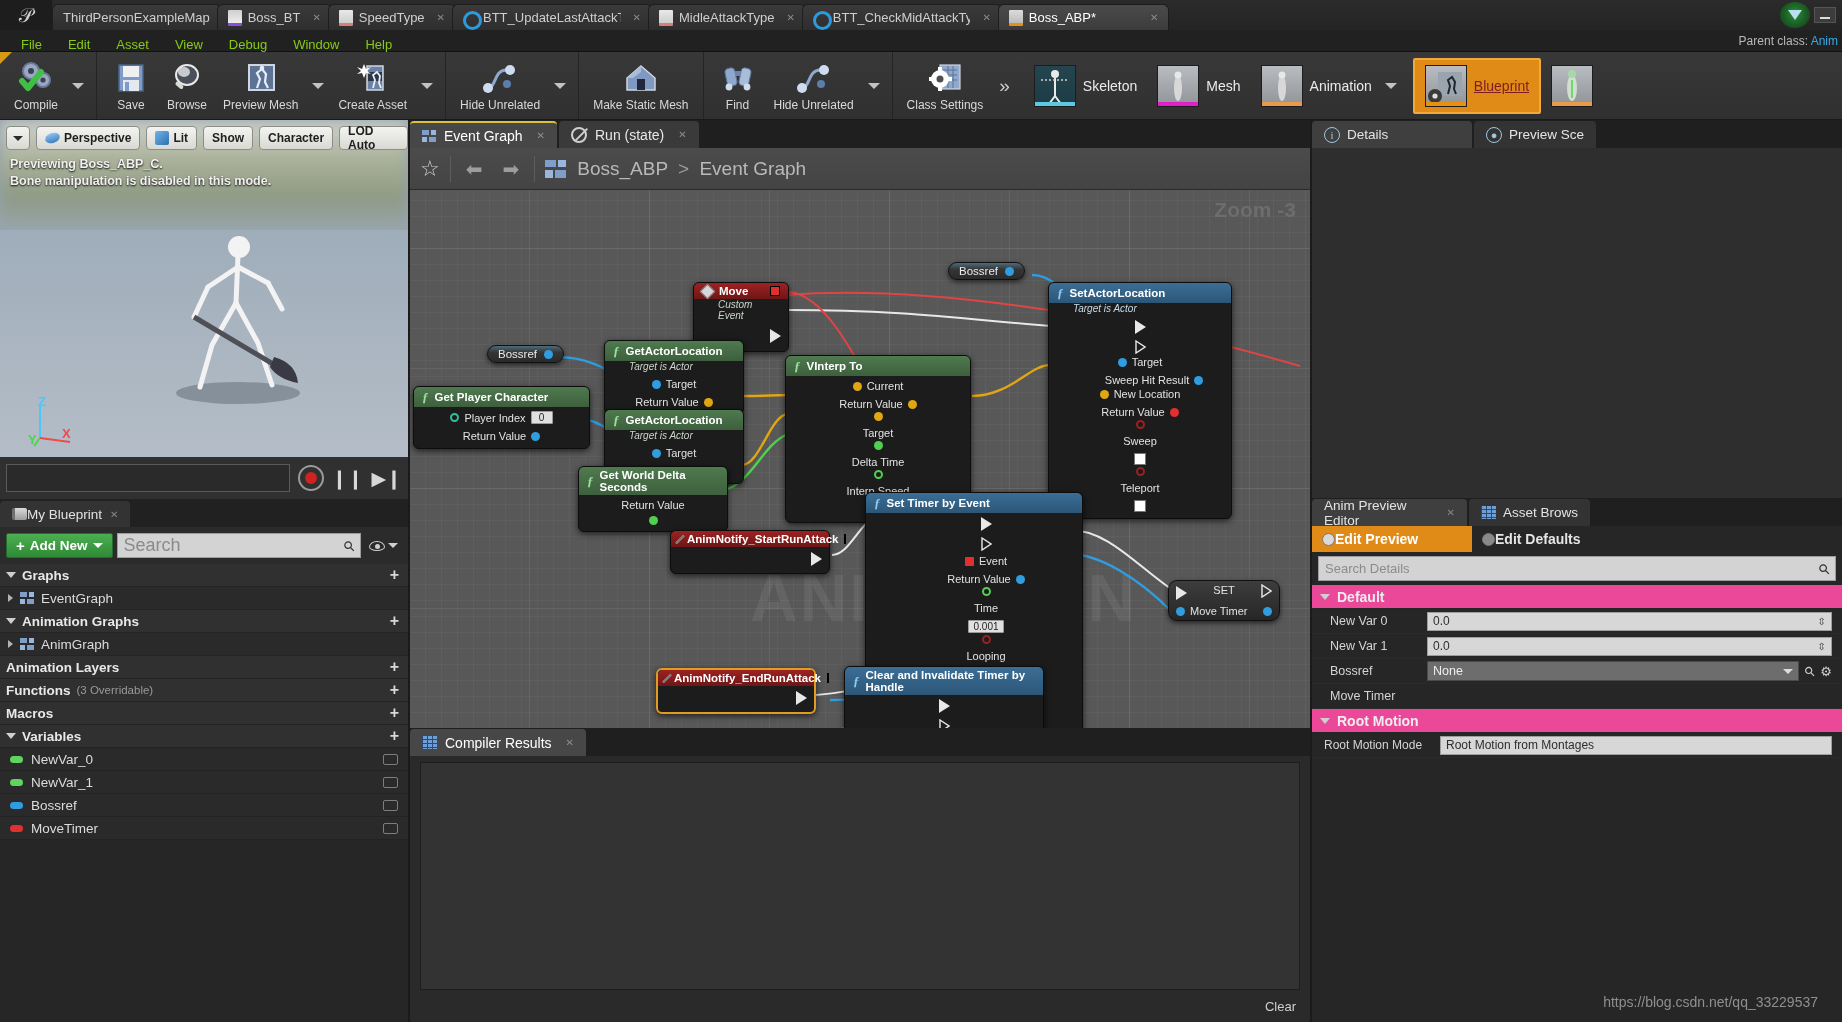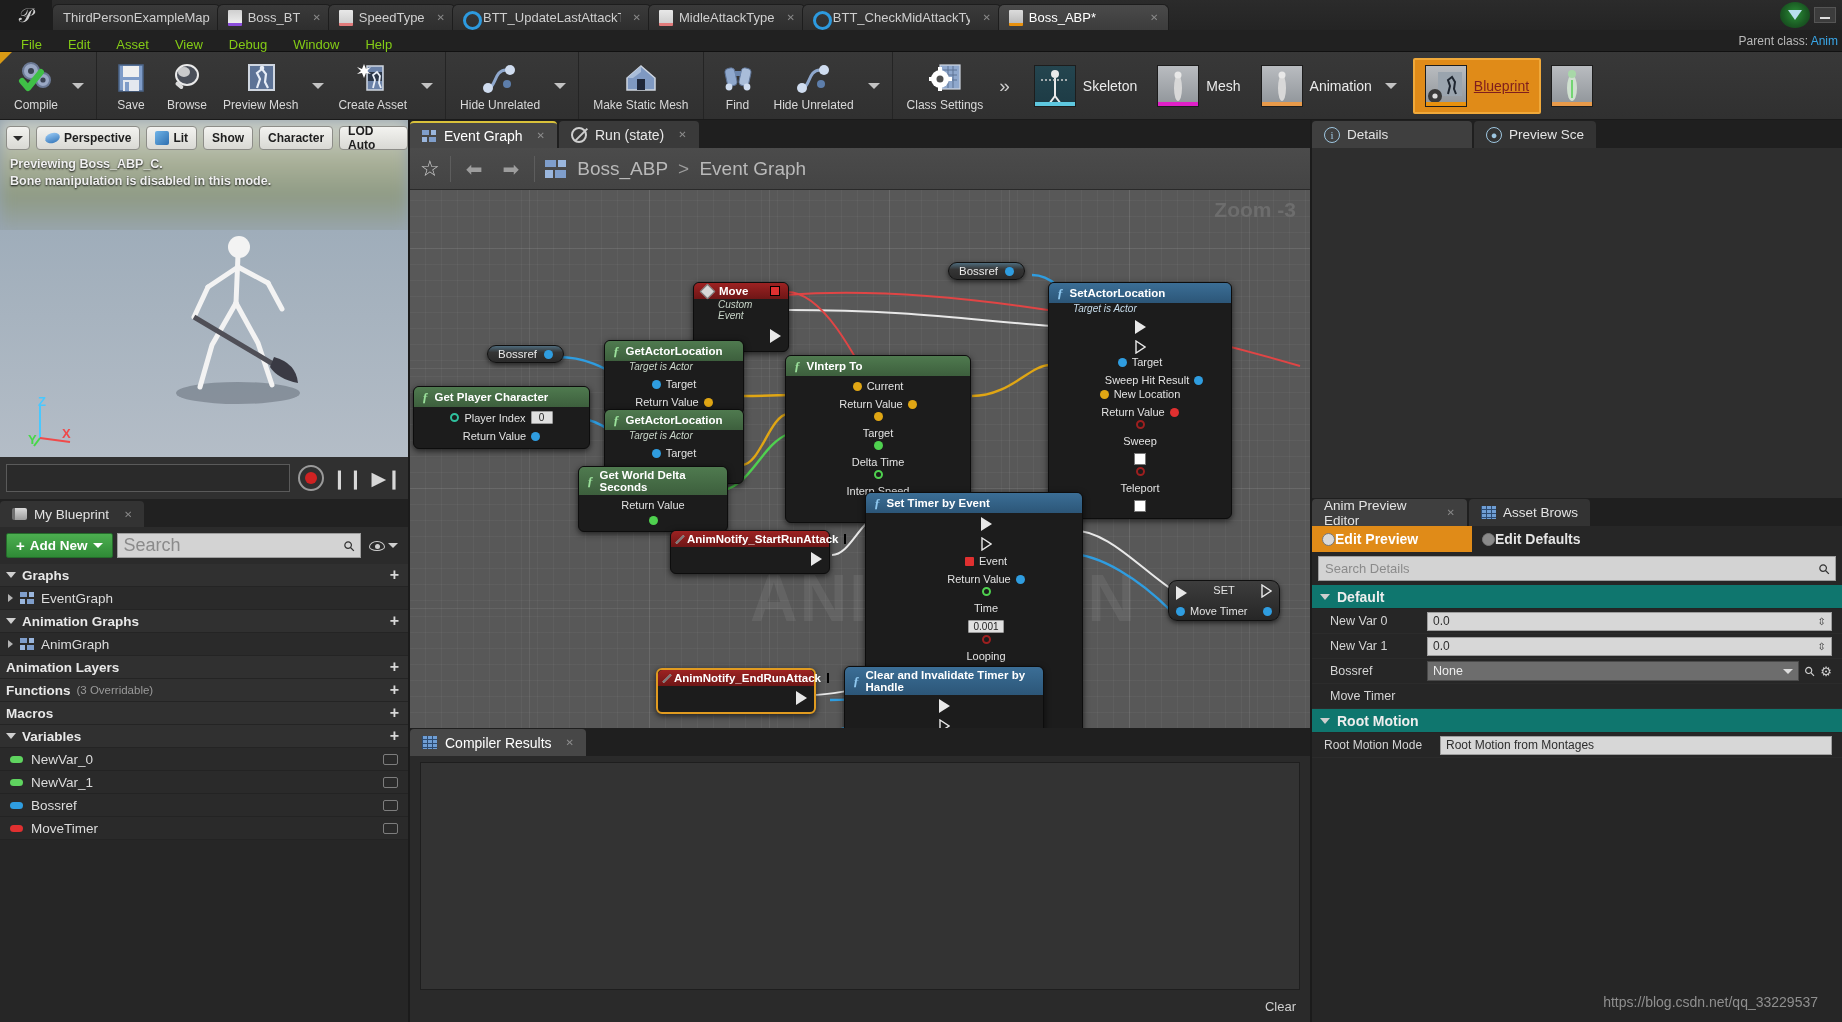--- a/index.html
+++ b/index.html
@@ -130,21 +130,21 @@
   }
   .vp-slider { flex:1; height:28px; background:#2a2a2a; border:1px solid #5a5a5a;}
   .rbtn { width:26px;height:26px;border-radius:50%;border:2px solid #9a9a9a; display:flex;align-items:center;justify-content:center;}
   .rbtn .dot{width:12px;height:12px;border-radius:50%;background:#cf2222;}
   .pbtn { color:#d8d8d8; font-size:19px; }
 
   
   .mbp { position:absolute; left:0; top:499px; width:408px; height:523px; background:#262626; }
   .panel-tabrow { height:28px; display:flex; align-items:flex-end; background:#212121;}
   .panel-tab {
-    height:26px; display:flex; align-items:center; gap:7px; padding:0 12px;
+    height:26px; display:flex; align-items:center; padding:0 12px;
     background:#333333; color:#e2e2e2; font-size:13.5px;
     border-top-left-radius:4px; border-top-right-radius:4px;
   }
   .panel-tab .x { font-size:10px; color:#888; margin-left:8px;}
   .bookicon { width:15px;height:12px;background:linear-gradient(#dadada,#9d9d9d); border-radius:2px;
       border-left:3px solid #6f6f6f; }
   .mbp-toolrow { display:flex; align-items:center; gap:4px; padding:6px 6px; background:#2b2b2b;}
   .addnew {
     background:linear-gradient(#4caf50,#2f8a36); border:1px solid #256b2b; color:#fff;
     font-size:13.5px; font-weight:bold; height:25px; display:flex; align-items:center; gap:5px;
@@ -289,21 +289,21 @@
   .ape-tabs{height:28px;display:flex;align-items:flex-end;background:#1f1f1f;}
   .editrow{display:flex;height:26px;}
   .editbtn{flex:0 0 160px;display:flex;align-items:center;padding:0 10px;font-size:14px;}
   .editbtn.sel{background:#e08b18;color:#fff;font-weight:bold;}
   .editbtn.un{color:#e4e4e4;font-weight:bold;}
   .radio{width:13px;height:13px;border-radius:50%;background:#d9d9d9;border:1px solid #777;}
   .radio.off{background:#8a8a8a;}
   .search2{display:flex;align-items:center;margin:4px 6px;height:25px;background:#d3d3d3;border:1px solid #9d9d9d;padding:0 6px;}
   .search2 input{border:0;outline:0;background:transparent;width:100%;font-size:13px;color:#3a3a3a;font-family:"Liberation Sans",sans-serif;}
   .search2 input::placeholder{color:#8b8b8b;}
-  .dhdr{display:flex;align-items:center;gap:7px;height:24px;padding-left:8px;background:#0f766e;font-size:14px;font-weight:bold;color:#ededed;border-bottom:1px solid #242424;}
+  .dhdr{display:flex;align-items:center;gap:7px;height:24px;padding-left:8px;background:#ec4899;font-size:14px;font-weight:bold;color:#ededed;border-bottom:1px solid #242424;}
   .drow{display:flex;align-items:center;height:25px;border-bottom:1px solid #2b2b2b;}
   .dname{flex:0 0 115px;padding-left:18px;font-size:12.5px;color:#d4d4d4;}
   .dval{flex:1;display:flex;align-items:center;gap:6px;padding-right:10px;}
   .dfield{flex:1;height:19px;background:#d7d7d7;border:1px solid #9d9d9d;display:flex;align-items:center;
      padding:0 5px;font-size:12px;color:#2d2d2d;justify-content:space-between;}
   .dfield .arrows{font-size:10px;color:#3a3a3a;}
   .dselect{flex:1;height:20px;background:#6d6d6d;border:1px solid #4a4a4a;display:flex;align-items:center;
      justify-content:space-between;padding:0 5px;font-size:12.5px;color:#ededed;}
   .dselect .dn{width:0;height:0;border-left:5px solid transparent;border-right:5px solid transparent;border-top:5px solid #ddd;}
   .smallmag{font-size:13px;color:#cfcfcf;transform:rotate(-45deg);}

